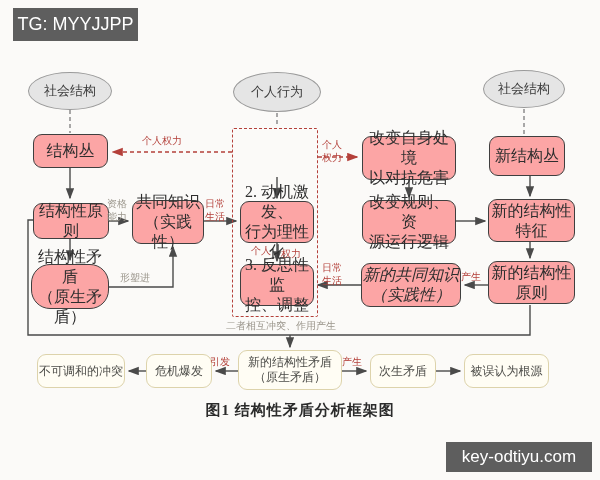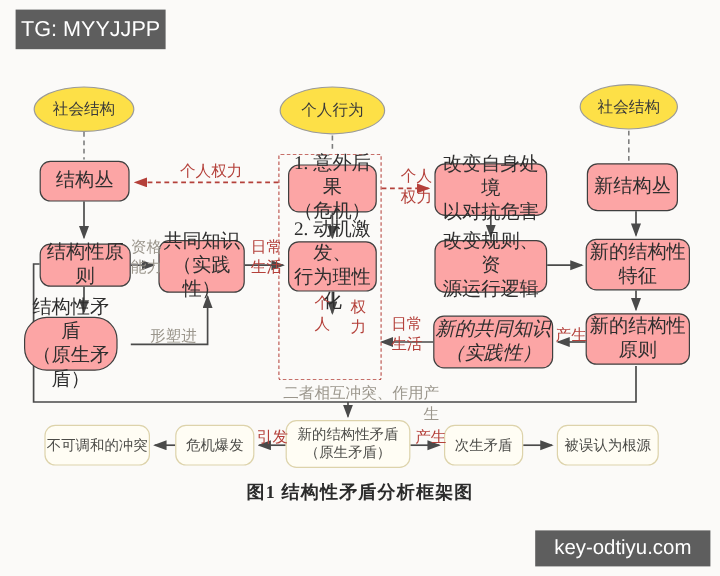--- a/index.html
+++ b/index.html
@@ -2,24 +2,24 @@
 <html><head>
 <meta charset="utf-8">
 <style>
   html,body{margin:0;padding:0;}
   body{width:600px;height:480px;font-family:"Liberation Serif","DejaVu Serif",serif;}
   #stage{position:relative;width:600px;height:480px;background:#fbfaf8;overflow:hidden;}
   #wires{position:absolute;left:0;top:0;width:600px;height:480px;}
   .node{position:absolute;box-sizing:border-box;display:flex;align-items:center;justify-content:center;
         text-align:center;white-space:pre-line;line-height:1.25;color:#2e2e2e;}
   .rect{background:#fca5a5;border:1.6px solid #3f3f3f;border-radius:9px;font-size:16px;text-align:center;}
-  .ellipse{background:#fde047;border:1.3px solid #9a9a9a;border-radius:50%;font-size:13px;color:#3a3a3a;}
+  .ellipse{background:#e5e5e5;border:1.3px solid #9a9a9a;border-radius:50%;font-size:13px;color:#3a3a3a;}
   .cream{background:#fffdf4;border:1.4px solid #ddd3ab;border-radius:9px;font-size:12px;color:#4c4c48;}
   .redbox{position:absolute;box-sizing:border-box;border:1.6px dashed #b4403a;border-radius:2px;}
-  .lbl{position:absolute;font-size:13px;line-height:1.28;text-align:right;white-space:pre-line;}
+  .lbl{position:absolute;font-size:10px;line-height:1.28;text-align:left;white-space:pre-line;}
   .lbl.red{color:#b4403a;}
   .lbl.gray{color:#9b968c;}
   .wm{position:absolute;background:#5e5e5e;color:#fff;display:flex;align-items:center;justify-content:center;
       font-family:"Liberation Sans","DejaVu Sans",sans-serif;}
   #wm-tl{left:13px;top:8px;width:125px;height:33px;font-size:18px;}
   #wm-br{left:446px;top:442px;width:146px;height:30px;font-size:17px;}
   #caption{position:absolute;left:0;top:401px;width:600px;text-align:center;font-weight:bold;
            font-size:15px;color:#2b2b2b;letter-spacing:1px;}
 </style>
 </head>
@@ -71,41 +71,41 @@
     </g>
   </svg>
 
   <div class="redbox" style="left:232px;top:128px;width:86px;height:189px;"></div>
 
   <div class="node ellipse" style="left:28px;top:72px;width:84px;height:38px;">社会结构</div>
   <div class="node ellipse" style="left:233px;top:72px;width:88px;height:40px;">个人行为</div>
   <div class="node ellipse" style="left:483px;top:70px;width:82px;height:38px;">社会结构</div>
 
   <div class="node rect" style="left:33px;top:134px;width:75px;height:34px;">结构丛</div>
-  <div class="node rect" style="left:240px;top:137px;width:74px;height:40px;">1. 意外后果
-（危机）</div>
   <div class="node rect" style="left:362px;top:136px;width:94px;height:44px;">改变自身处境
 以对抗危害</div>
   <div class="node rect" style="left:489px;top:136px;width:76px;height:40px;">新结构丛</div>
 
   <div class="node rect" style="left:33px;top:203px;width:76px;height:36px;">结构性原则</div>
   <div class="node rect" style="left:132px;top:200px;width:72px;height:44px;">共同知识
 （实践性）</div>
   <div class="node rect" style="left:240px;top:201px;width:74px;height:42px;">2. 动机激发、
 行为理性化</div>
   <div class="node rect" style="left:362px;top:200px;width:94px;height:44px;">改变规则、资
 源运行逻辑</div>
   <div class="node rect" style="left:488px;top:199px;width:87px;height:43px;">新的结构性
 特征</div>
 
+  <div class="node rect" style="left:240px;top:264px;width:74px;height:42px;">3. 反思性监
+控、调整</div>
   <div class="node rect" style="left:361px;top:263px;width:100px;height:44px;font-style:italic;">新的共同知识
 （实践性）</div>
   <div class="node rect" style="left:488px;top:261px;width:87px;height:43px;">新的结构性
 原则</div>
-  <div class="node rect" style="left:20px;top:264px;width:78px;height:45px;border-radius:19px;">结构性矛盾
+  <div class="node rect" style="left:31px;top:264px;width:78px;height:45px;border-radius:19px;">结构性矛盾
 （原生矛盾）</div>
 
   <div class="node cream" style="left:37px;top:354px;width:88px;height:34px;">不可调和的冲突</div>
   <div class="node cream" style="left:146px;top:354px;width:66px;height:34px;">危机爆发</div>
   <div class="node cream" style="left:238px;top:350px;width:104px;height:40px;">新的结构性矛盾
 （原生矛盾）</div>
   <div class="node cream" style="left:370px;top:354px;width:66px;height:34px;">次生矛盾</div>
   <div class="node cream" style="left:464px;top:354px;width:85px;height:34px;">被误认为根源</div>
 
   <div class="lbl red" style="left:142px;top:135px;width:60px;">个人权力</div>

